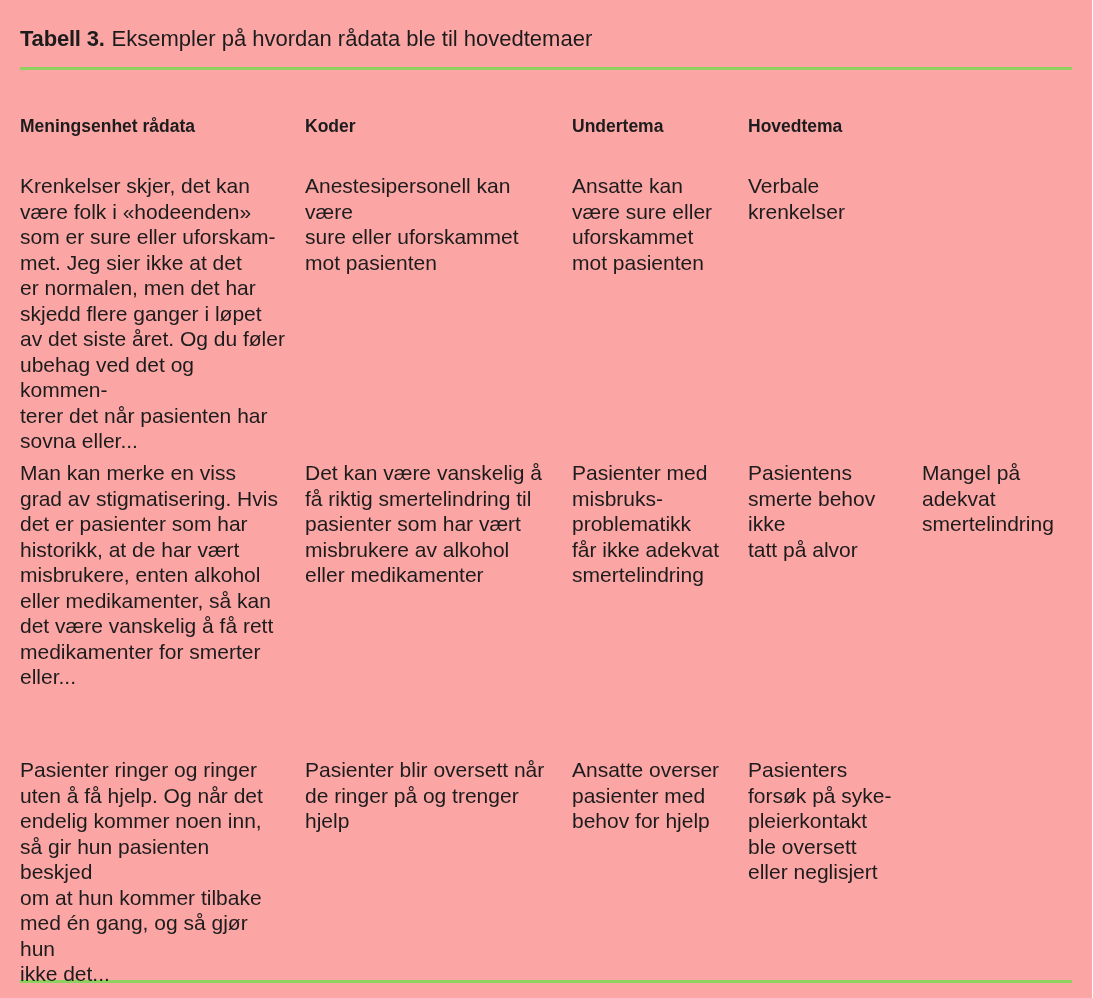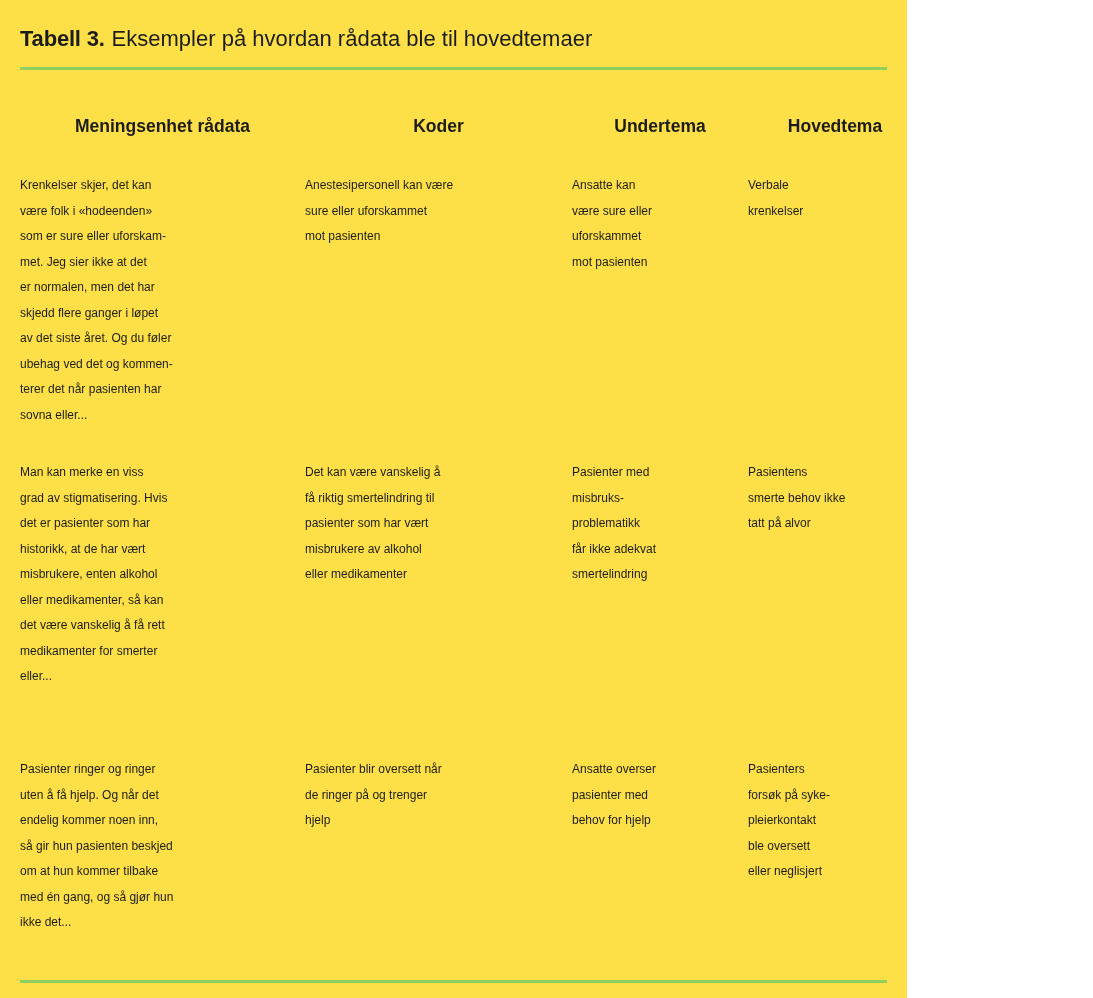--- a/index.html
+++ b/index.html
@@ -1,21 +1,21 @@
 <!DOCTYPE html>
 <html lang="no" style="--accent: #8fd05f; --text: #1c1c1c;"><head>
 <meta charset="utf-8">
 <style>
   * { margin: 0; padding: 0; box-sizing: border-box; }
   html, body { background: #ffffff; }
   .page {
     position: relative;
-    width: 907px;
+    width: 1092px;
     height: 998px;
-    background: #fde047;
+    background: #fca5a5;
     font-family: "Liberation Sans", sans-serif;
     color: var(--text, #1c1c1c);
     padding: 24px 20px 0 20px;
     overflow: hidden;
   }
   .caption {
     font-size: 22px;
     line-height: 30px;
     font-weight: 400;
     white-space: nowrap;
@@ -37,27 +37,26 @@
     display: grid;
     grid-template-columns: 285px 267px 176px 174px 151px;
     align-items: start;
   }
   .thead { margin-top: 45px; height: 58px; }
   .th {
     font-weight: 700;
     font-size: 17.5px;
     line-height: 22px;
     white-space: pre-line;
-    text-align: center;
   }
   .row-1 { height: 287px; }
   .row-2 { height: 285px; }
   .row-3 { height: 223px; margin-top: 12px; }
   .td {
-    font-size: 12px;
+    font-size: 21px;
     line-height: 25.5px;
     white-space: pre-line;
     padding-right: 18px;
   }
 </style>
 </head>
 <body>
 
 <div class="page">
 

